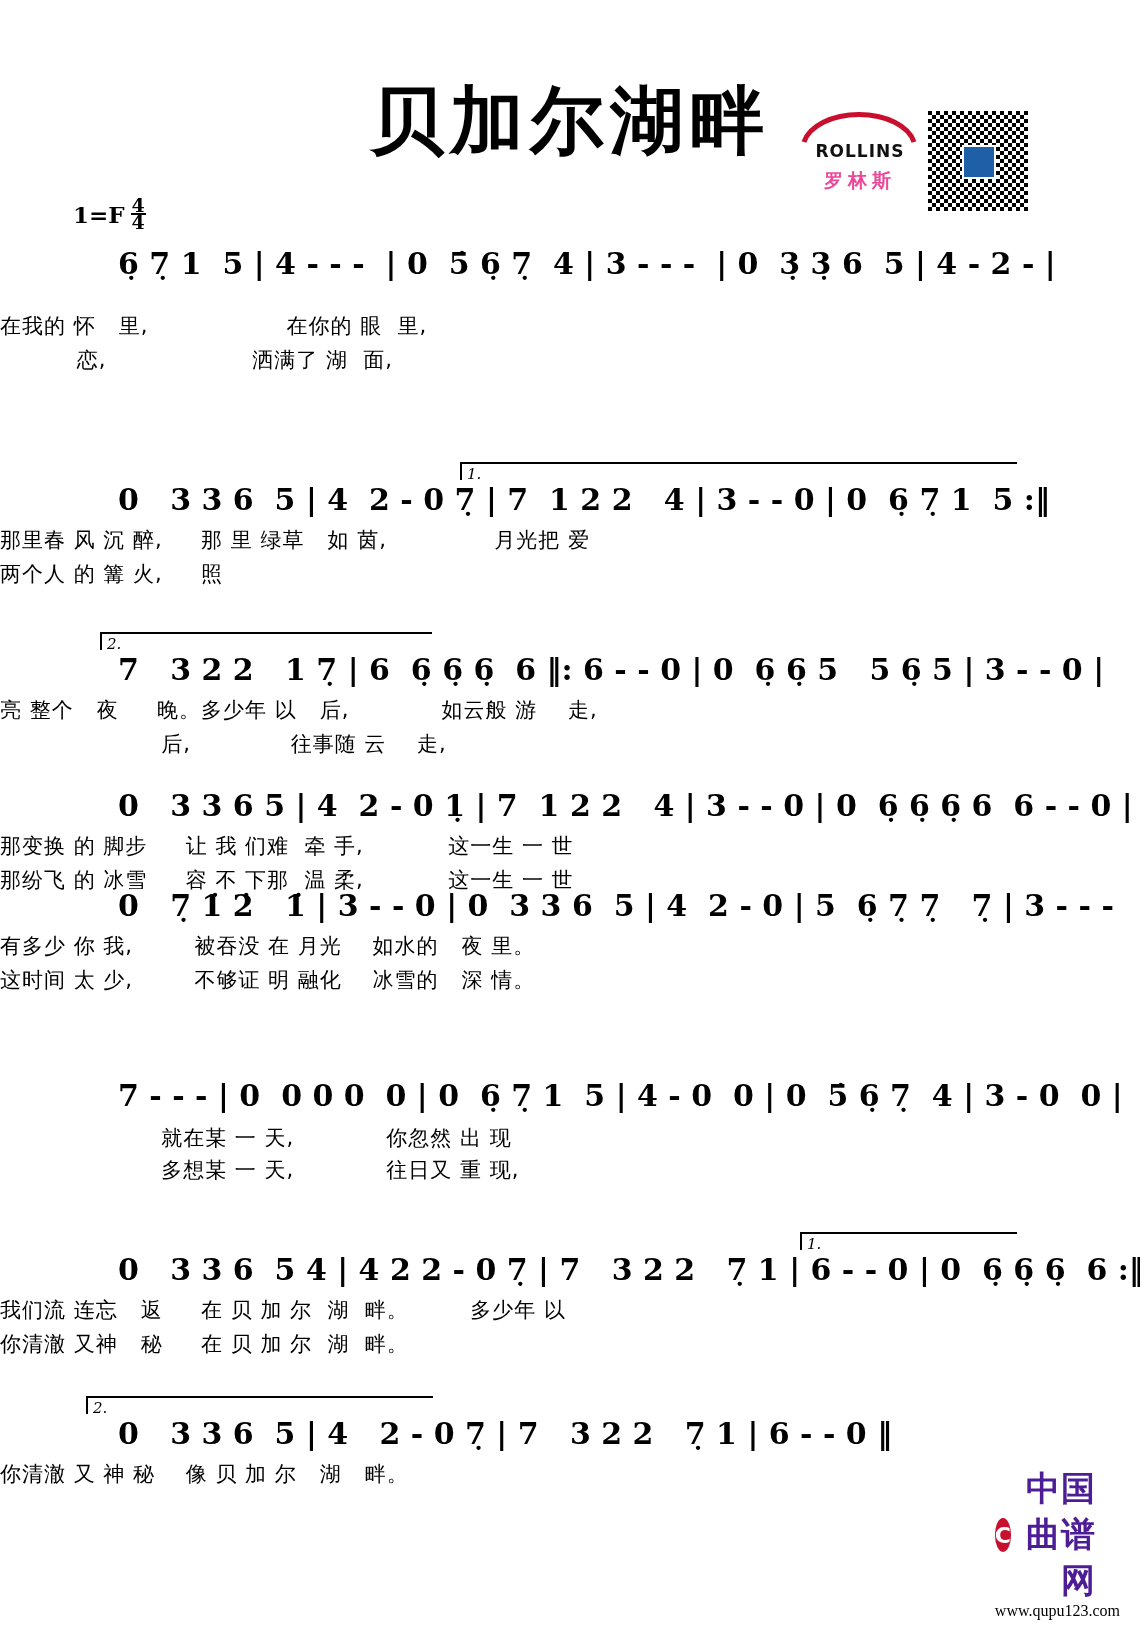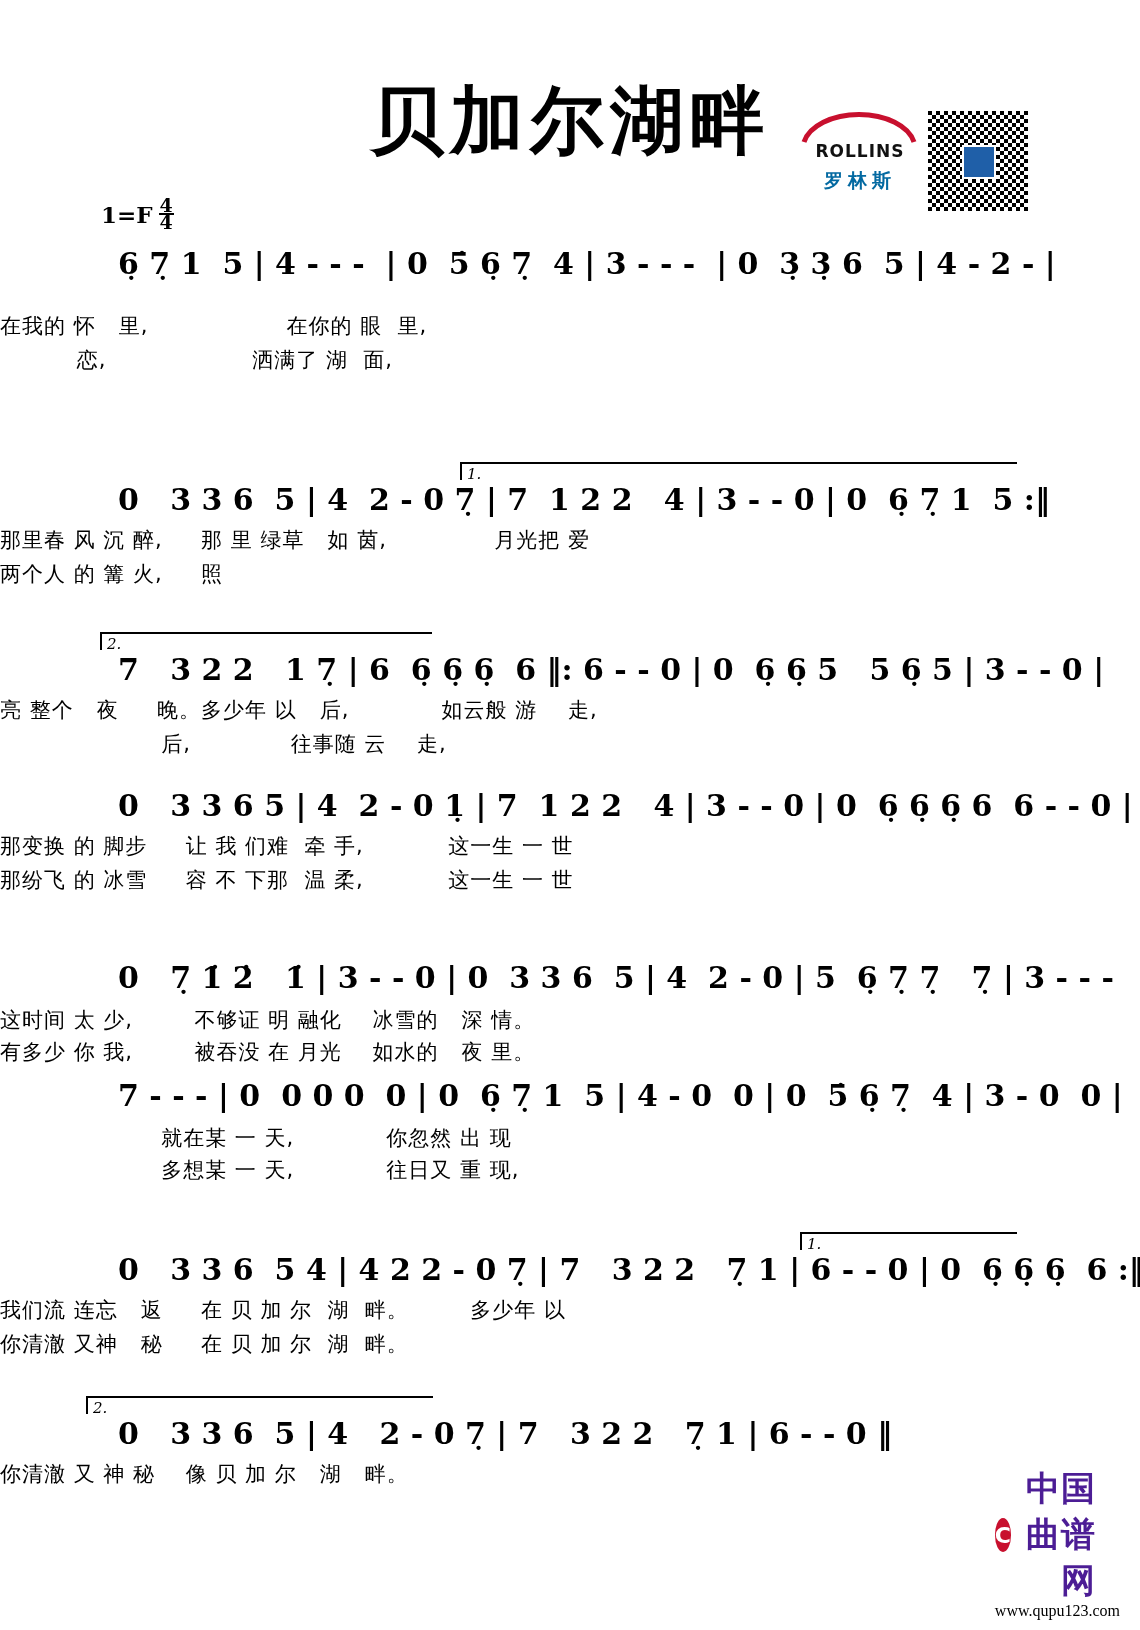--- a/index.html
+++ b/index.html
@@ -54,21 +54,21 @@
     line-height: 26px;
     color: #111;
     margin-top: -6px;
   }
   .logo-cn {
     font-family: "DejaVu Sans", sans-serif;
     font-weight: bold;
     font-size: 19px;
     letter-spacing: 5px;
     margin-top: 4px;
-    color: #0369a1;
+    color: #ec4899;
   }
   .qr {
     position: absolute;
     left: 925px;
     top: 108px;
     width: 100px;
     height: 100px;
     background:
       repeating-linear-gradient(90deg, #000 0 4px, #fff 4px 8px),
       repeating-linear-gradient(0deg, #000 0 4px, #fff 4px 8px);
@@ -79,21 +79,21 @@
   .qr::after {
     content: "";
     position: absolute;
     left: 34px; top: 34px;
     width: 30px; height: 30px;
     background: #1f5fa8;
     border: 2px solid #fff;
   }
   .key-sig {
     position: absolute;
-    left: 101px;
+    left: 73px;
     top: 198px;
     font-family: "DejaVu Serif", serif;
     font-size: 23px;
     font-weight: bold;
   }
   .key-sig .frac {
     display: inline-block;
     vertical-align: -6px;
     margin-left: 6px;
     text-align: center;
@@ -231,24 +231,24 @@
     <div class="lyrics">亮 整个   夜     晚。多少年 以   后,            如云般 游    走,</div>
     <div class="lyrics row2">                     后,             往事随 云    走,</div>
   </div>
 
   <div class="system" style="top:788px;">
     <div class="notes">0   3 3 6 5 | 4  2 - 0 1̣ | 7  1 2 2   4 | 3 - - 0 | 0  6̣ 6̣ 6̣ 6  6 - - 0 |</div>
     <div class="lyrics">那变换 的 脚步     让 我 们难  牵 手,           这一生 一 世</div>
     <div class="lyrics row2">那纷飞 的 冰雪     容 不 下那  温 柔,           这一生 一 世</div>
   </div>
 
-  <div class="system" style="top:960px;">
+  <div class="system" style="top:888px;">
     <div class="notes">0   7̣ 1̇ 2̇   1̇ | 3 - - 0 | 0  3 3 6  5 | 4  2 - 0 | 5  6̣ 7̣ 7̣   7̣ | 3 - - -</div>
+    <div class="lyrics">有多少 你 我,        被吞没 在 月光    如水的   夜 里。</div>
     <div class="lyrics row2">这时间 太 少,        不够证 明 融化    冰雪的   深 情。</div>
-    <div class="lyrics">有多少 你 我,        被吞没 在 月光    如水的   夜 里。</div>
   </div>
 
   <div class="system" style="top:1078px;">
     <div class="notes">7 - - - | 0  0 0 0  0 | 0  6̣ 7̣ 1  5 | 4 - 0  0 | 0  5̇ 6̣ 7̣  4 | 3 - 0  0 |</div>
     <div class="lyrics row2">                     就在某 一 天,            你忽然 出 现</div>
     <div class="lyrics">                     多想某 一 天,            往日又 重 现,</div>
   </div>
 
   <div class="system" style="top:1228px;">
     <div class="volta" style="left:800px; width:215px; top:4px;">

